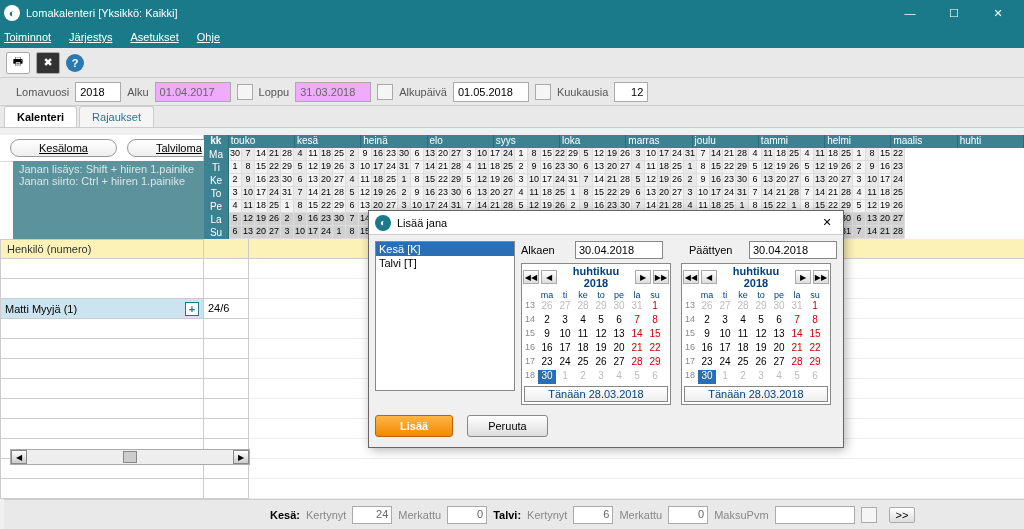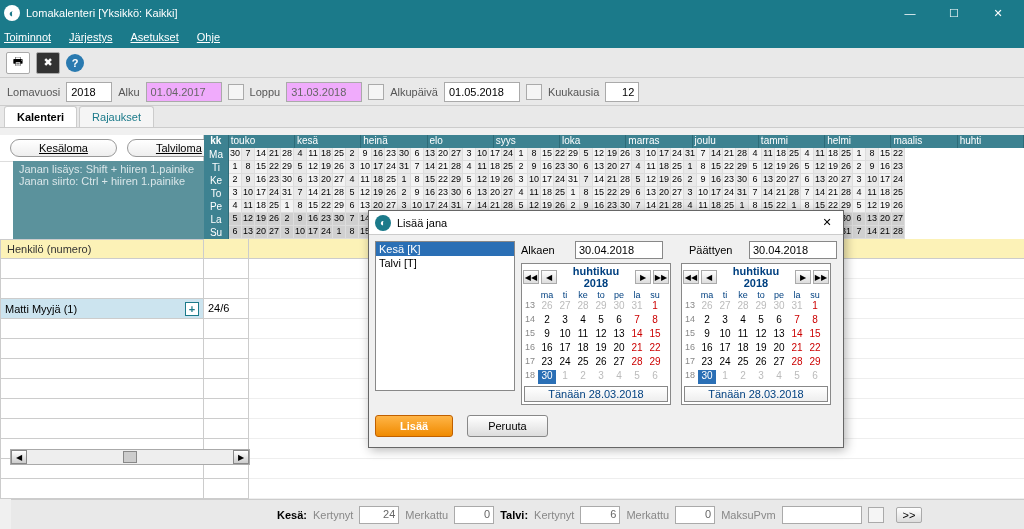--- a/index.html
+++ b/index.html
@@ -12,21 +12,21 @@
 .winbtn { width: 44px; height: 26px; display: flex; align-items: center; justify-content: center; color: #fff; }
 
 .menubar { background: #1b7a8a; color: #fff; height: 22px; display: flex; align-items: center; padding: 0 4px; gap: 18px; }
 .menubar span { text-decoration: underline; cursor: pointer; }
 
 .toolbar { background: #e9e9e9; height: 30px; display: flex; align-items: center; padding: 0 6px; gap: 6px; border-bottom: 1px solid #ccc; }
 .tbtn { width: 24px; height: 22px; border: 1px solid #aaa; background: #fff; display: flex; align-items: center; justify-content: center; border-radius: 2px; }
 .tbtn.dark { background: #333; color: #fff; }
 .help-icon { width: 18px; height: 18px; border-radius: 50%; background: #2a7ab0; color: #fff; display: flex; align-items: center; justify-content: center; font-weight: bold; }
 
-.paramrow { background: #e9e9e9; height: 28px; display: flex; align-items: center; padding: 0 7px; gap: 6px; border-bottom: 1px solid #ccc; }
+.paramrow { background: #e9e9e9; height: 28px; display: flex; align-items: center; padding: 0 16px; gap: 6px; border-bottom: 1px solid #ccc; }
 .paramrow label { color: #555; }
 .paraminput { border: 1px solid #aaa; background: #fff; padding: 2px 4px; height: 20px; }
 .paraminput.ro { background: #f0abfc; color: #666; }
 .cal-icon { width: 16px; height: 16px; border: 1px solid #aaa; background: #f5f5f5; display: inline-block; }
 
 .tabs { display: flex; border-bottom: 1px solid #ccc; background: #e9e9e9; padding-left: 4px; }
 .tab { padding: 4px 12px; border: 1px solid #ccc; border-bottom: none; background: #f5f5f5; margin-right: 2px; border-radius: 3px 3px 0 0; color: #1b7a8a; cursor: pointer;}
 .tab.active { background: #fff; font-weight: bold; color: #000; }
 
 .subtoolbar { background: #fff; padding: 4px 10px; display: flex; gap: 10px; border-bottom: 1px solid #ddd; }
@@ -53,21 +53,21 @@
 .person-row.sel { background:#cce4ef; }
 .plus-icon { margin-left:auto; color:#1b7a8a; font-weight:bold; border:1px solid #1b7a8a; width:14px; height:14px; display:flex; align-items:center; justify-content:center; background:#fff; }
 
 .kcol { position:absolute; left:204px; top:104px; width:45px; bottom:0; }
 .kcol .cell { height:20px; border:1px solid #ccc; border-left:none; border-top:none; padding:3px 4px; }
 .kcol .cell.hdr { background:#fcf2b7; }
 
 .gridbody { position:absolute; left:249px; top:104px; right:0; bottom:0; background: repeating-linear-gradient(#fff,#fff 19px,#eee 19px,#eee 20px), repeating-linear-gradient(90deg,#fff,#fff 12px,#f2f2f2 12px,#f2f2f2 13px); }
 .henkbar { position:absolute; left:0; right:0; top:0; height:20px; background:#fcf2b7; border-bottom:1px solid #ccc;}
 
-.bottombar { position:absolute; left:11px; right:0; bottom:0; height:30px; background:#e9e9e9; border-top:1px solid #ccc; display:flex; align-items:center; padding:0 10px; gap:6px; }
+.bottombar { position:absolute; left:4px; right:0; bottom:0; height:30px; background:#e9e9e9; border-top:1px solid #ccc; display:flex; align-items:center; padding:0 10px; gap:6px; }
 .slot { border:1px solid #aaa; background:#fff; width:40px; height:18px; text-align:right; padding:1px 3px; color:#666; }
 .dblarrow { border:1px solid #aaa; background:linear-gradient(#fff,#ddd); padding:1px 6px; border-radius:2px; margin-left:6px;}
 
 
 .dialog { position:absolute; left:368px; top:210px; width:476px; background:#f0f0f0; border:1px solid #666; box-shadow:2px 2px 10px rgba(0,0,0,.3); }
 .dlg-title { background:#fff; border-bottom:1px solid #ccc; height:24px; display:flex; align-items:center; padding:0 6px; }
 .dlg-title .icon { width:16px; height:16px; border-radius:50%; background:#1b7a8a; color:#fff; display:flex; align-items:center; justify-content:center; font-size:10px; margin-right:6px;}
 .dlg-close { margin-left:auto; width:20px; text-align:center; cursor:pointer; }
 .dlg-body { padding:6px; display:flex; gap:6px; }
 .listbox { width:140px; height:150px; border:1px solid #888; background:#fff; overflow:hidden; }

